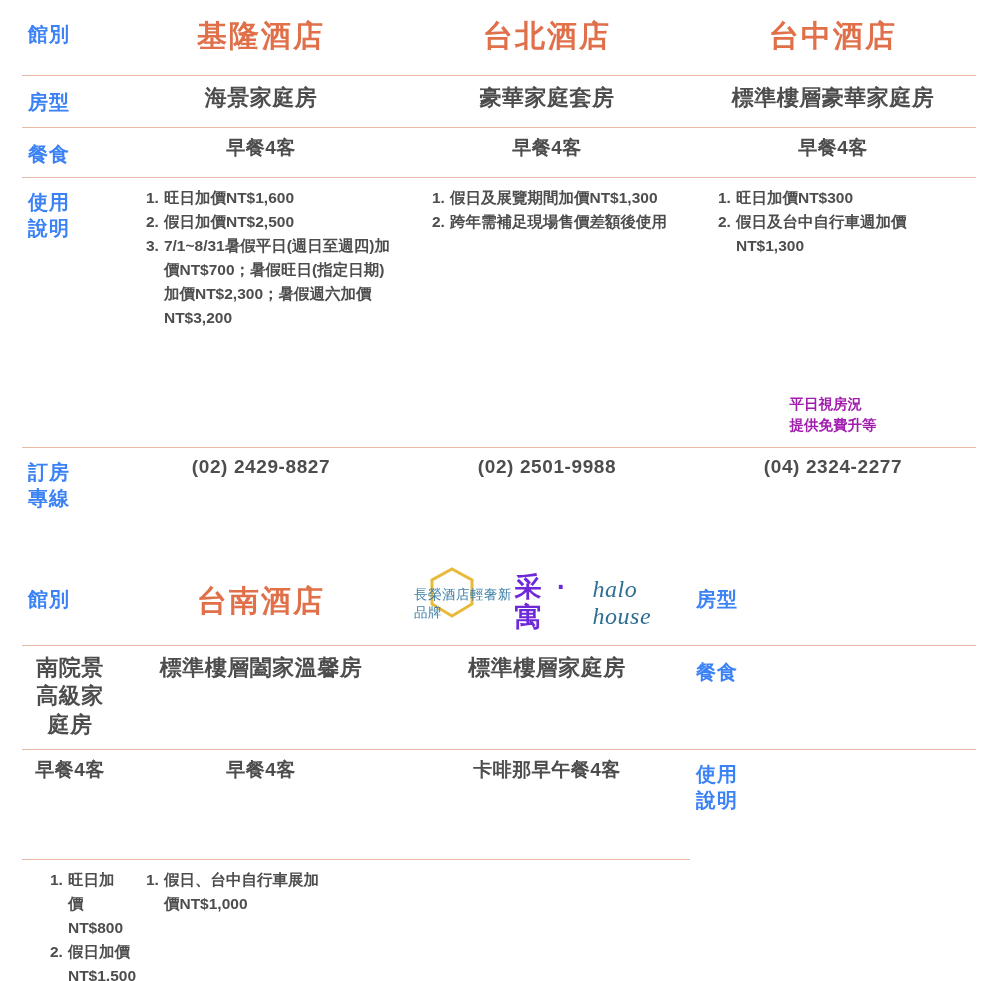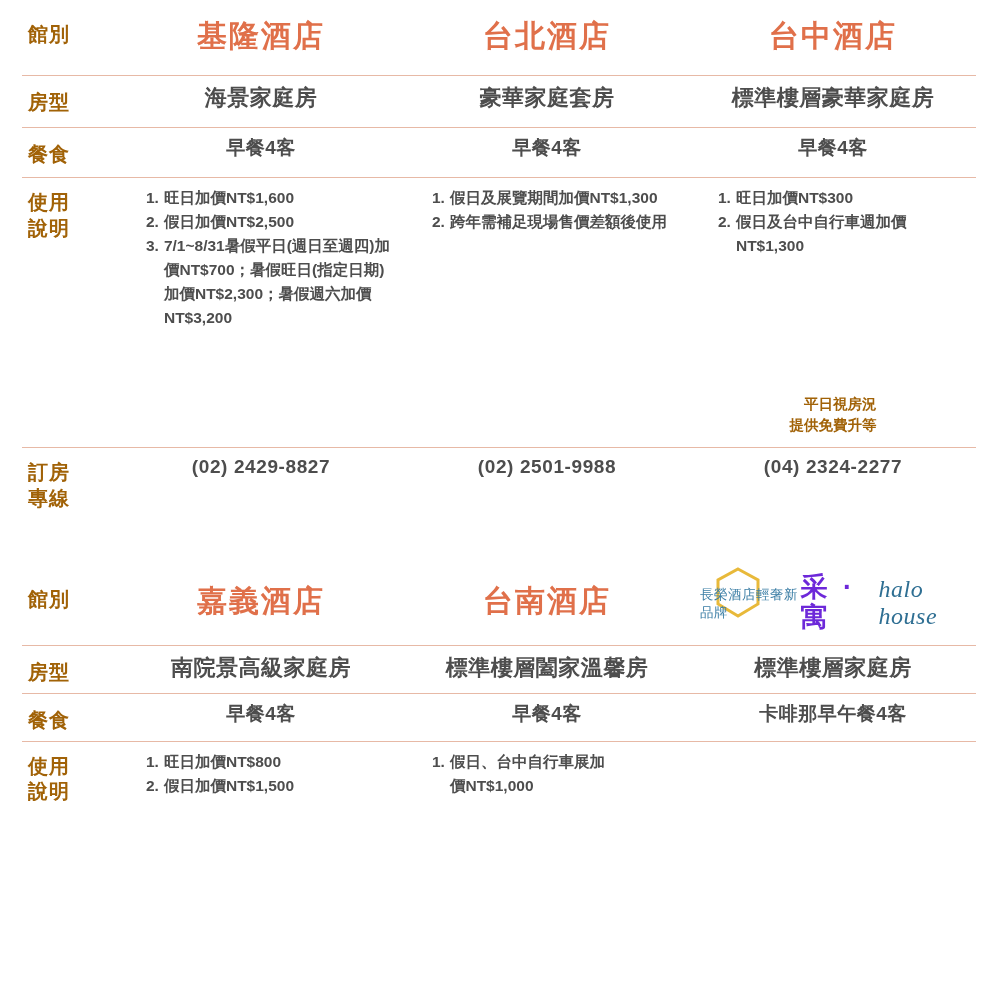--- a/index.html
+++ b/index.html
@@ -28,21 +28,21 @@
     display: grid;
     grid-template-columns: 96px 1fr 1fr 1fr;
     column-gap: 0;
     padding: 0 24px 0 22px;
     box-sizing: border-box;
     width: 1000px;
   }
   .block.top { margin-top: 8px; }
 
   .rowlabel {
-    color: #a16207;
+    color: #3b82f6;
     font-weight: bold;
     font-size: 20px;
     line-height: 1.28;
     letter-spacing: 1px;
     display: flex;
     align-items: flex-start;
     justify-content: flex-start;
     padding-top: 14px;
     padding-left: 6px;
     box-sizing: border-box;
@@ -109,25 +109,25 @@
     display: flex;
     gap: 5px;
     text-align: left;
     max-width: 250px;
   }
   .note .num { flex: 0 0 auto; }
   .note .txt { flex: 1 1 auto; }
   .note.plain { display: block; max-width: 230px; }
 
   .upgrade {
-    color: #a16207;
+    color: #a21caf;
     font-size: 14.5px;
     font-weight: bold;
     line-height: 1.5;
-    text-align: right;
+    text-align: left;
   }
 
   
   .h-name   { min-height: 68px; }
   .h-room   { min-height: 52px; }
   .h-meal   { min-height: 50px; }
   .h-notes  { min-height: 270px; }
   .h-phone  { min-height: 60px; }
 
   .h2-name  { min-height: 62px; }
@@ -301,23 +301,20 @@
   </div>
 
   <div class="spacer"></div>
 
   <div class="block">
 
     <div class="rowlabel bb h2-name">
       <span>館別</span>
     </div>
     <div class="cell bb h2-name">
-      <div class="hotel-name">嘉義酒店</div>
-    </div>
-    <div class="cell bb h2-name">
       <div class="hotel-name">台南酒店</div>
     </div>
     <div class="cell bb h2-name" style="padding-top:0">
       <div class="logo-wrap">
         <svg class="hex" viewBox="0 0 46 52">
           <polygon points="23,2 43,13 43,37 23,49 3,37 3,13" fill="none" stroke="#e8b93a" stroke-width="3"></polygon>
         </svg>
         <div class="logo-sub">長榮酒店輕奢新品牌</div>
         <div class="logo-cn">采 · 寓</div>
         <div class="logo-en">halo house</div>

